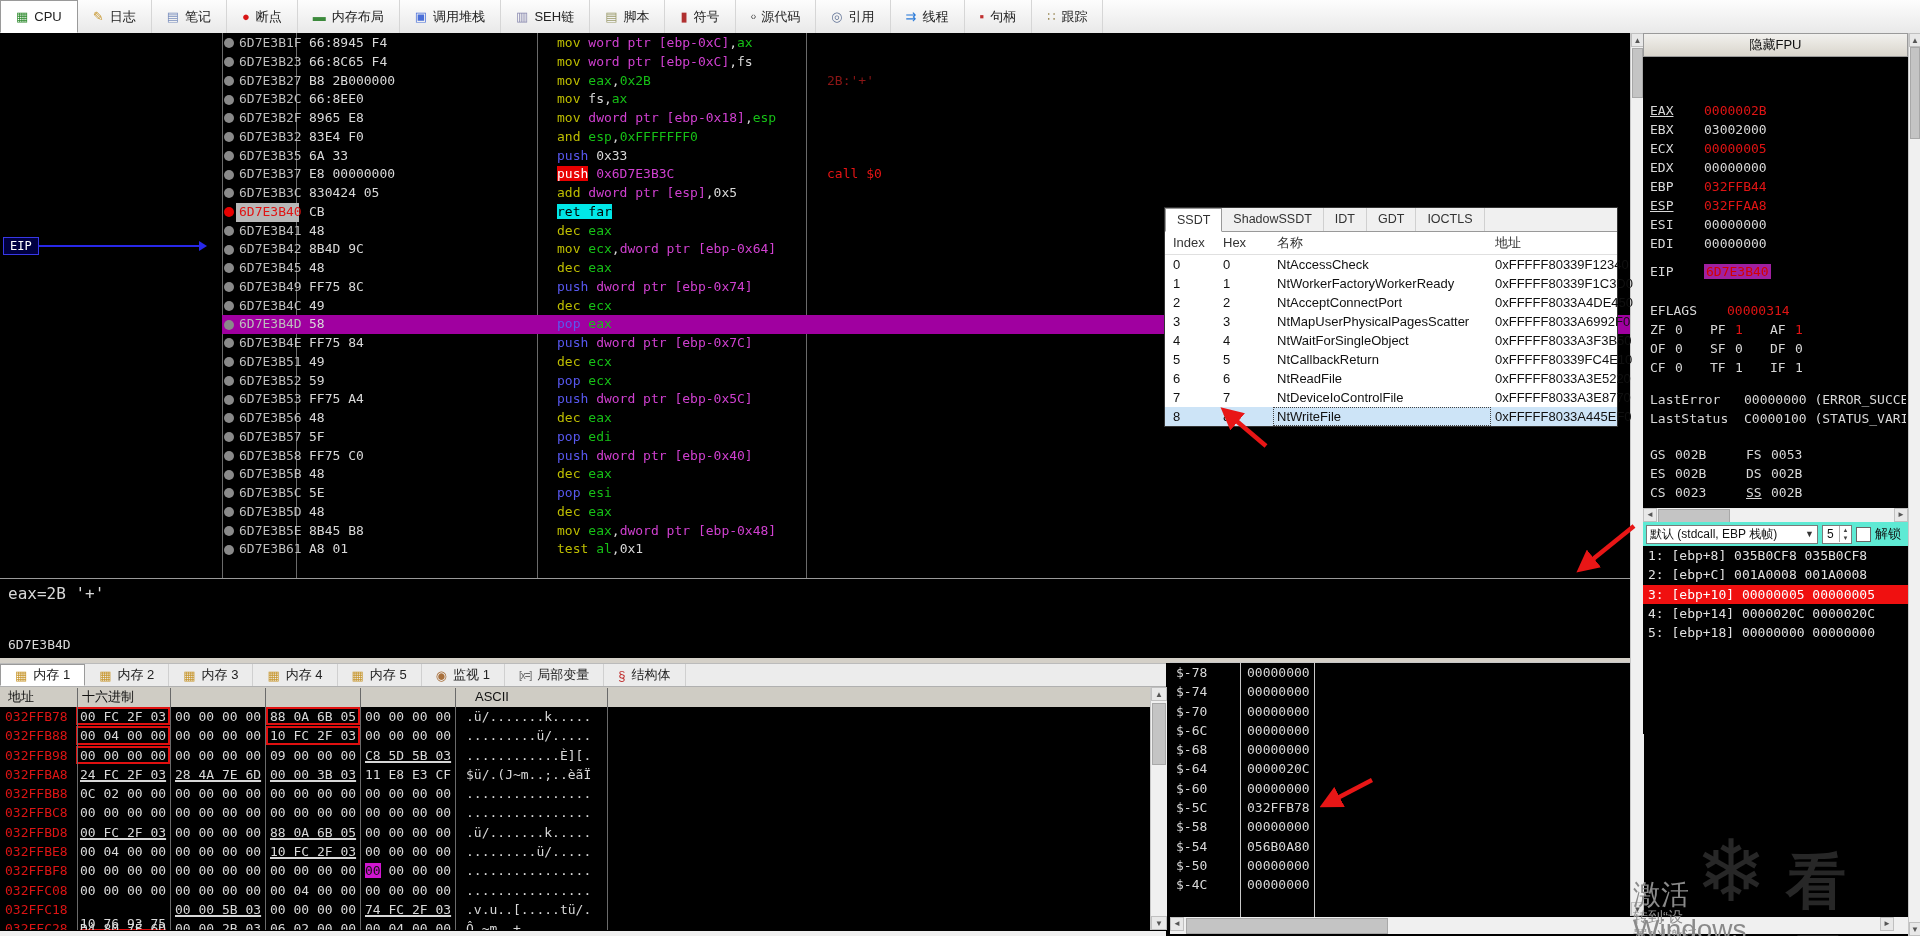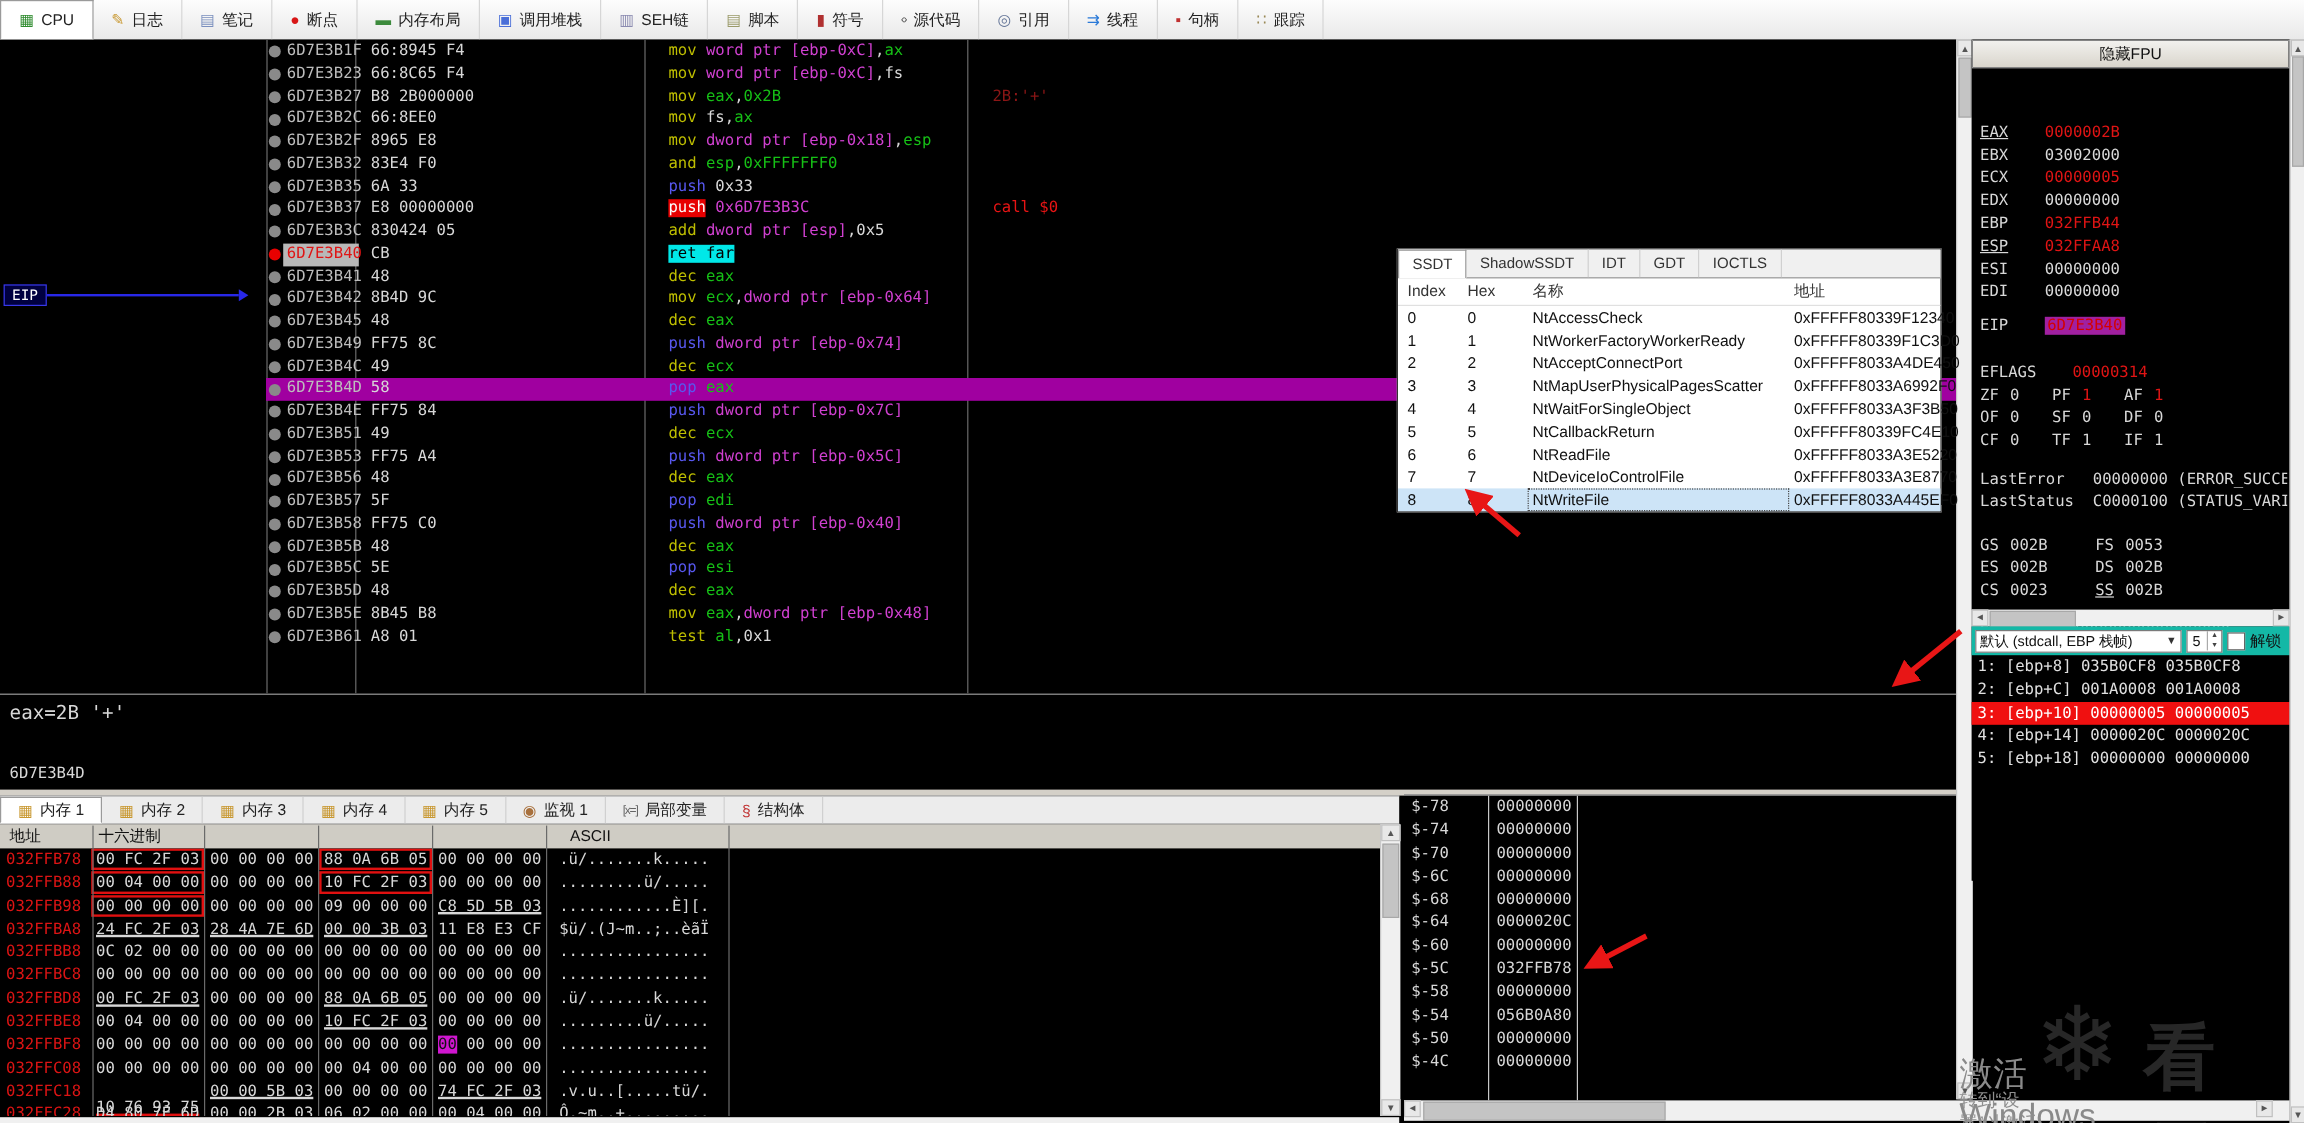--- a/index.html
+++ b/index.html
@@ -91,21 +91,21 @@
   .sp{display:inline-block;width:96px;}
   .g1{height:9px;} .g2{height:20px;} .g3{height:13px;} .g4{height:17px;} .g5{height:15px;}
 
   
   #reg-hscroll{position:absolute;left:1643px;top:508px;width:265px;height:14px;background:#f0f0f0;}
   .hsb-arrow{position:absolute;top:0;width:14px;height:14px;background:#e8e8e8;border:1px solid #c0c0c0;
     box-sizing:border-box;font-size:8px;color:#555;text-align:center;line-height:12px;}
   .hsb-handle{position:absolute;top:1px;height:12px;background:#c4c4c4;border:1px solid #a8a8a8;}
 
   
-  #args-bar{position:absolute;left:1643px;top:522px;width:265px;height:24px;background:#14b8a6;
+  #args-bar{position:absolute;left:1643px;top:522px;width:265px;height:24px;background:#5eead4;
     display:flex;align-items:center;gap:4px;padding-left:3px;box-sizing:border-box;}
   #conv-select{background:#fff;border:1px solid #7a7a7a;height:19px;line-height:18px;font-size:12px;
     width:172px;display:flex;justify-content:space-between;align-items:center;padding:0 3px;box-sizing:border-box;color:#111;}
   #depth-spin{background:#fff;border:1px solid #7a7a7a;height:19px;width:30px;font-size:12px;color:#111;
     display:flex;align-items:center;box-sizing:border-box;}
   #depth-spin .num{flex:1;padding-left:4px;line-height:17px;}
   .spin-btns{width:11px;display:flex;flex-direction:column;font-size:6px;color:#444;border-left:1px solid #aaa;}
   .spin-btns span{height:8px;line-height:8px;text-align:center;}
   #unlock-box{width:13px;height:13px;background:#fff;border:1px solid #666;}
   #unlock-label{font-size:13px;color:#111;}
@@ -238,20 +238,21 @@
         <div class="drow"><span class="dm"></span><span class="ddot"></span><span class="daddr">6D7E3B3C</span><span class="dbytes">830424 05</span><span class="dinstr"><span class="tk-y">add </span><span class="tk-m">dword ptr </span><span class="tk-m">[esp]</span><span class="tk-w">,</span><span class="tk-w">0x5</span></span></div>
         <div class="drow eipr"><span class="dm"></span><span class="ddot breakpoint-dot-eip"></span><span class="daddr">6D7E3B40</span><span class="dbytes">CB</span><span class="dinstr"><span class="tk-rf">ret far</span></span></div>
         <div class="drow"><span class="dm"></span><span class="ddot"></span><span class="daddr">6D7E3B41</span><span class="dbytes">48</span><span class="dinstr"><span class="tk-y">dec </span><span class="tk-g">eax</span></span></div>
         <div class="drow"><span class="dm"></span><span class="ddot"></span><span class="daddr">6D7E3B42</span><span class="dbytes">8B4D 9C</span><span class="dinstr"><span class="tk-y">mov </span><span class="tk-g">ecx</span><span class="tk-w">,</span><span class="tk-m">dword ptr </span><span class="tk-m">[ebp-0x64]</span></span></div>
         <div class="drow"><span class="dm"></span><span class="ddot"></span><span class="daddr">6D7E3B45</span><span class="dbytes">48</span><span class="dinstr"><span class="tk-y">dec </span><span class="tk-g">eax</span></span></div>
         <div class="drow"><span class="dm"></span><span class="ddot"></span><span class="daddr">6D7E3B49</span><span class="dbytes">FF75 8C</span><span class="dinstr"><span class="tk-b">push </span><span class="tk-m">dword ptr </span><span class="tk-m">[ebp-0x74]</span></span></div>
         <div class="drow"><span class="dm"></span><span class="ddot"></span><span class="daddr">6D7E3B4C</span><span class="dbytes">49</span><span class="dinstr"><span class="tk-y">dec </span><span class="tk-g">ecx</span></span></div>
         <div class="drow sel"><span class="dm"></span><span class="ddot"></span><span class="daddr">6D7E3B4D</span><span class="dbytes">58</span><span class="dinstr"><span class="tk-b">pop </span><span class="tk-g">eax</span></span></div>
         <div class="drow"><span class="dm"></span><span class="ddot"></span><span class="daddr">6D7E3B4E</span><span class="dbytes">FF75 84</span><span class="dinstr"><span class="tk-b">push </span><span class="tk-m">dword ptr </span><span class="tk-m">[ebp-0x7C]</span></span></div>
         <div class="drow"><span class="dm"></span><span class="ddot"></span><span class="daddr">6D7E3B51</span><span class="dbytes">49</span><span class="dinstr"><span class="tk-y">dec </span><span class="tk-g">ecx</span></span></div>
+        <div class="drow"><span class="dm"></span><span class="ddot"></span><span class="daddr">6D7E3B52</span><span class="dbytes">59</span><span class="dinstr"><span class="tk-b">pop </span><span class="tk-g">ecx</span></span></div>
         <div class="drow"><span class="dm"></span><span class="ddot"></span><span class="daddr">6D7E3B53</span><span class="dbytes">FF75 A4</span><span class="dinstr"><span class="tk-b">push </span><span class="tk-m">dword ptr </span><span class="tk-m">[ebp-0x5C]</span></span></div>
         <div class="drow"><span class="dm"></span><span class="ddot"></span><span class="daddr">6D7E3B56</span><span class="dbytes">48</span><span class="dinstr"><span class="tk-y">dec </span><span class="tk-g">eax</span></span></div>
         <div class="drow"><span class="dm"></span><span class="ddot"></span><span class="daddr">6D7E3B57</span><span class="dbytes">5F</span><span class="dinstr"><span class="tk-b">pop </span><span class="tk-g">edi</span></span></div>
         <div class="drow"><span class="dm"></span><span class="ddot"></span><span class="daddr">6D7E3B58</span><span class="dbytes">FF75 C0</span><span class="dinstr"><span class="tk-b">push </span><span class="tk-m">dword ptr </span><span class="tk-m">[ebp-0x40]</span></span></div>
         <div class="drow"><span class="dm"></span><span class="ddot"></span><span class="daddr">6D7E3B5B</span><span class="dbytes">48</span><span class="dinstr"><span class="tk-y">dec </span><span class="tk-g">eax</span></span></div>
         <div class="drow"><span class="dm"></span><span class="ddot"></span><span class="daddr">6D7E3B5C</span><span class="dbytes">5E</span><span class="dinstr"><span class="tk-b">pop </span><span class="tk-g">esi</span></span></div>
         <div class="drow"><span class="dm"></span><span class="ddot"></span><span class="daddr">6D7E3B5D</span><span class="dbytes">48</span><span class="dinstr"><span class="tk-y">dec </span><span class="tk-g">eax</span></span></div>
         <div class="drow"><span class="dm"></span><span class="ddot"></span><span class="daddr">6D7E3B5E</span><span class="dbytes">8B45 B8</span><span class="dinstr"><span class="tk-y">mov </span><span class="tk-g">eax</span><span class="tk-w">,</span><span class="tk-m">dword ptr </span><span class="tk-m">[ebp-0x48]</span></span></div>
         <div class="drow"><span class="dm"></span><span class="ddot"></span><span class="daddr">6D7E3B61</span><span class="dbytes">A8 01</span><span class="dinstr"><span class="tk-y">test </span><span class="tk-g">al</span><span class="tk-w">,</span><span class="tk-w">0x1</span></span></div>
       </div>

